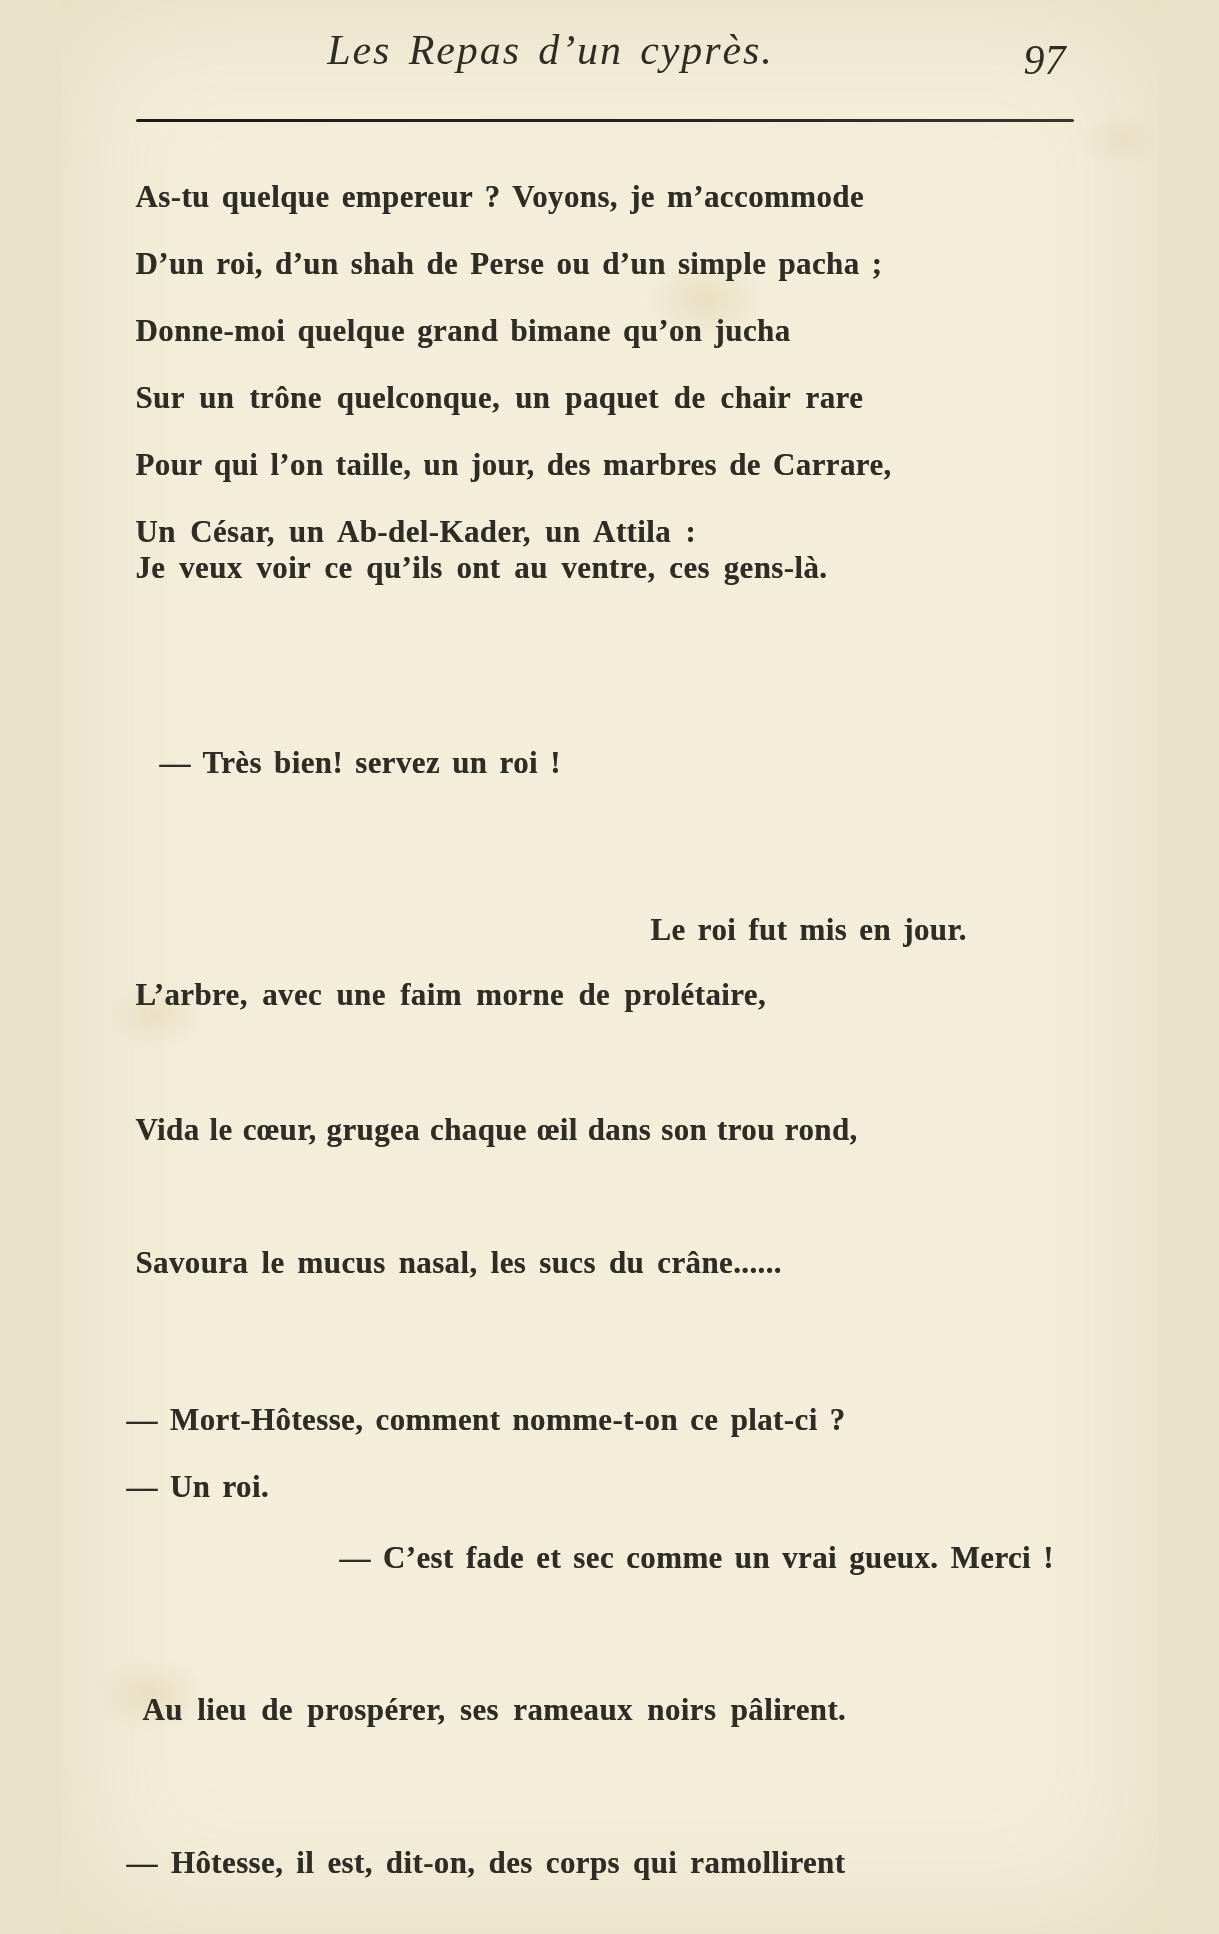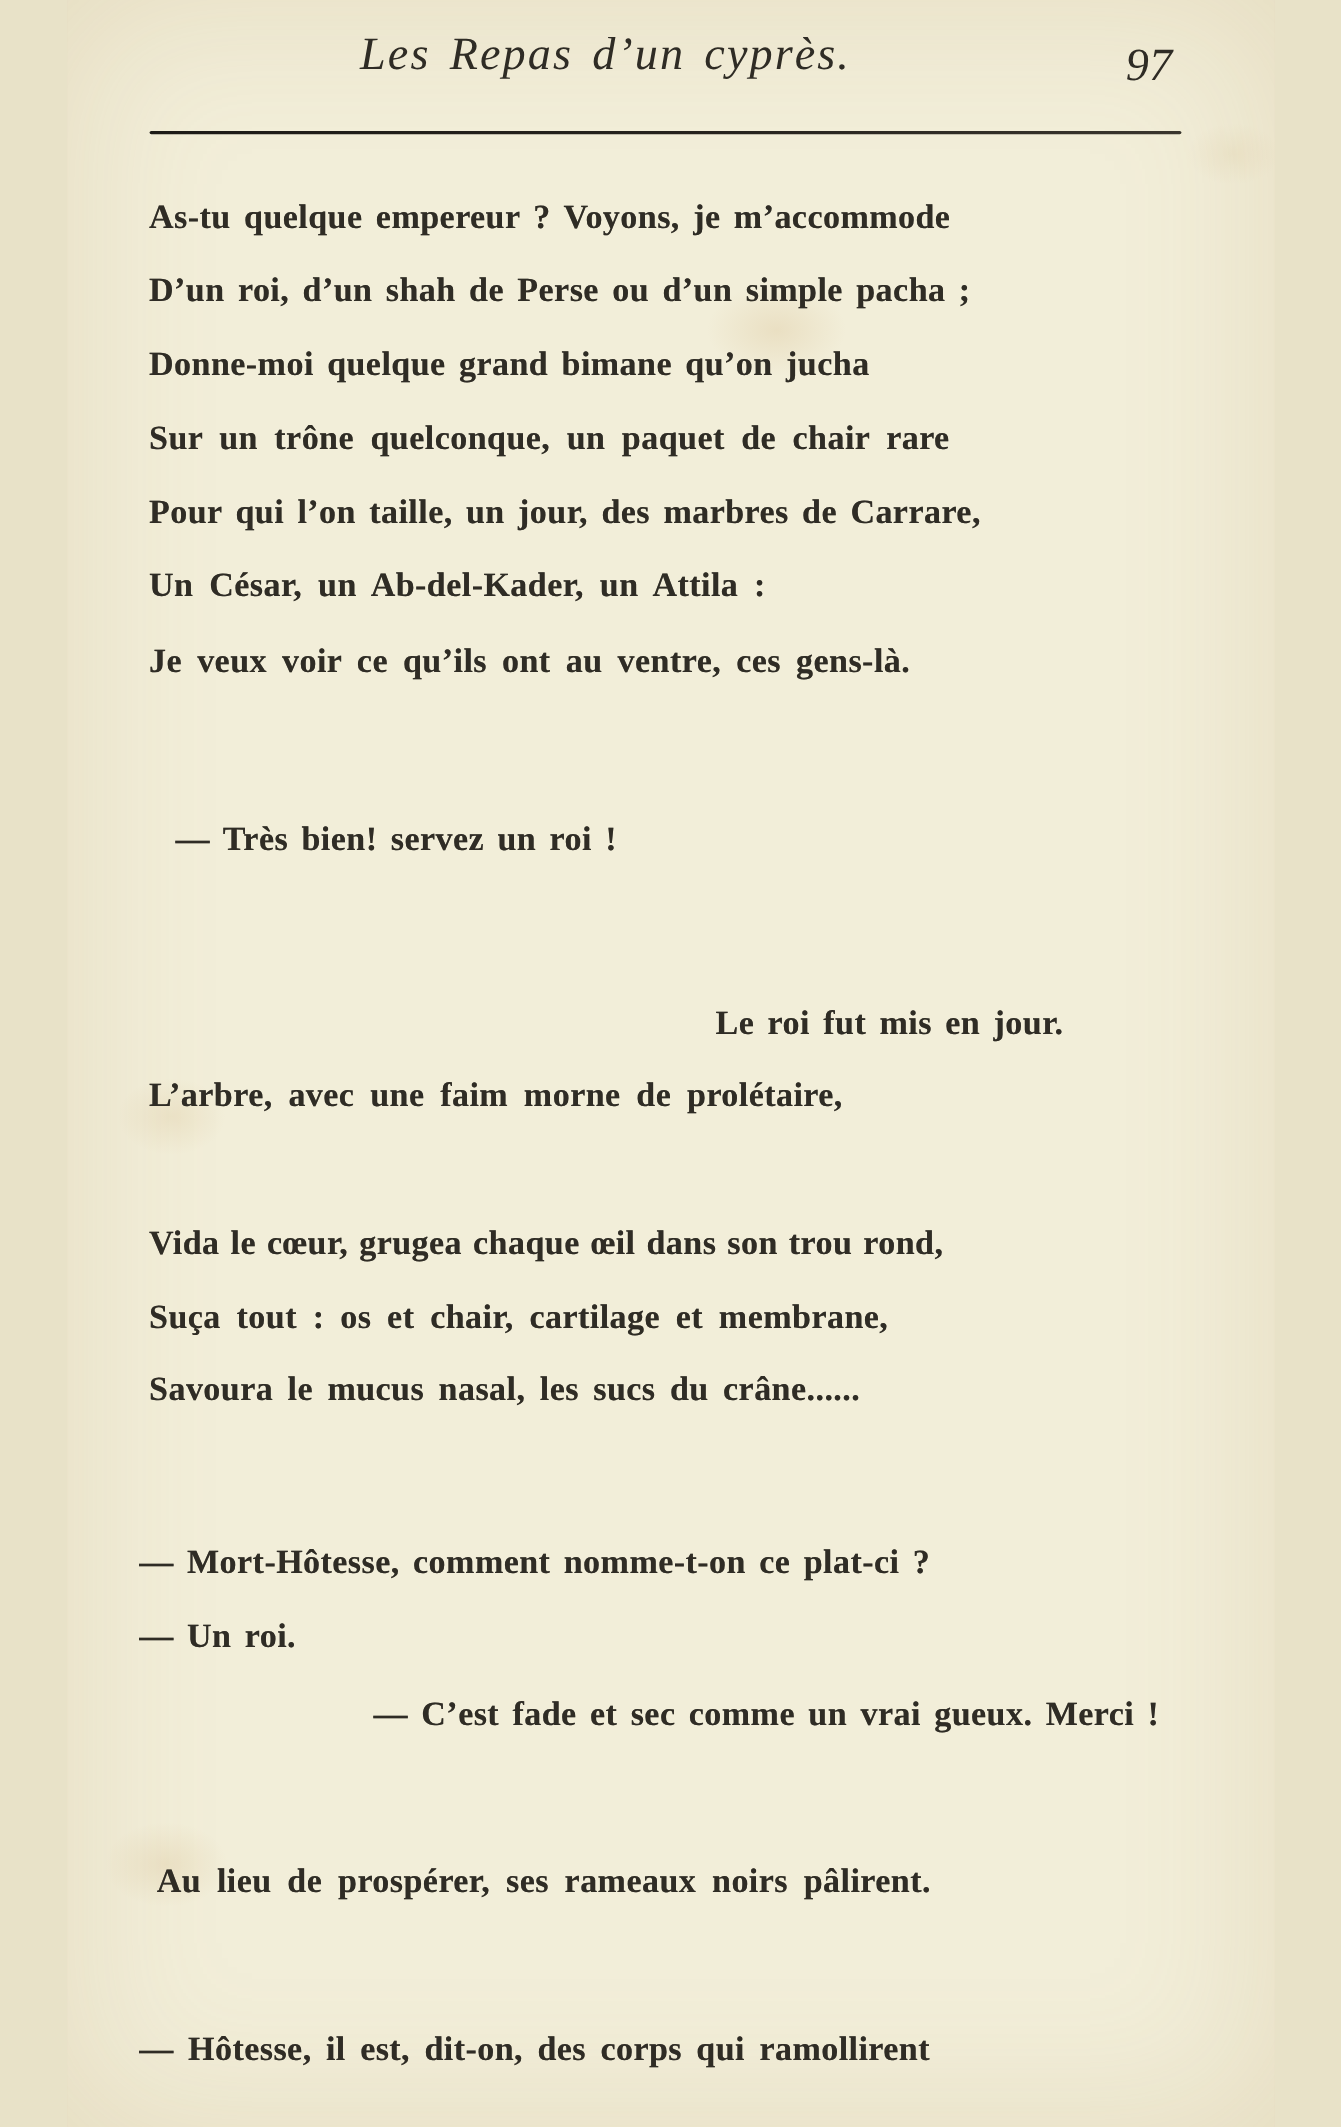--- a/index.html
+++ b/index.html
@@ -41,21 +41,21 @@
     word-spacing:0.13em; letter-spacing:0.012em;
     text-shadow:0 0 0.6px rgba(47,44,37,0.55);
     font-weight:bold;
   }
   .l0{top:179px;}
   .l1{top:246px;}
   .l2{top:313px;}
   .l3{top:380px; word-spacing:0.22em;}
   .l4{top:447px;}
   .l5{top:514px; word-spacing:0.2em;}
-  .l6{top:583px; word-spacing:0.18em;}
+  .l6{top:550px; word-spacing:0.18em;}
   .l7{top:745px; left:70px;margin-left:29px;}
   .l8{top:912px; left:590px;}
   .l9{top:977px; word-spacing:0.2em;}
   .l10{top:1044px; word-spacing:0.18em;}
   .l11{top:1112px; word-spacing:0.06em;text-align:center;}
   .l12{top:1179px; word-spacing:0.2em;}
   .l13{top:1245px; word-spacing:0.16em;}
   .l14{top:1402px; left:66px;}
   .l15{top:1469px; left:66px;}
   .l16{top:1540px; left:247px;margin-left:32px;}
@@ -75,21 +75,20 @@
   <div class="line l1">D’un roi, d’un shah de Perse ou d’un simple pacha ;</div>
   <div class="line l2">Donne-moi quelque grand bimane qu’on jucha</div>
   <div class="line l3">Sur un trône quelconque, un paquet de chair rare</div>
   <div class="line l4">Pour qui l’on taille, un jour, des marbres de Carrare,</div>
   <div class="line l5">Un César, un Ab-del-Kader, un Attila :</div>
   <div class="line l6">Je veux voir ce qu’ils ont au ventre, ces gens-là.</div>
   <div class="line l7">— Très bien! servez un roi !</div>
   <div class="line l8">Le roi fut mis en jour.</div>
   <div class="line l9">L’arbre, avec une faim morne de prolétaire,</div>
   <div class="line l11">Vida le cœur, grugea chaque œil dans son trou rond,</div>
-  <div class="line l12">Suça tout : os et chair, cartilage et membrane,</div>
   <div class="line l13">Savoura le mucus nasal, les sucs du crâne......</div>
   <div class="line l14">— Mort-Hôtesse, comment nomme-t-on ce plat-ci ?</div>
   <div class="line l15">— Un roi.</div>
   <div class="line l16">— C’est fade et sec comme un vrai gueux. Merci !</div>
   <div class="line l17">Au lieu de prospérer, ses rameaux noirs pâlirent.</div>
   <div class="line l18">— Hôtesse, il est, dit-on, des corps qui ramollirent</div>
 
 </div>
 
 </body></html>

